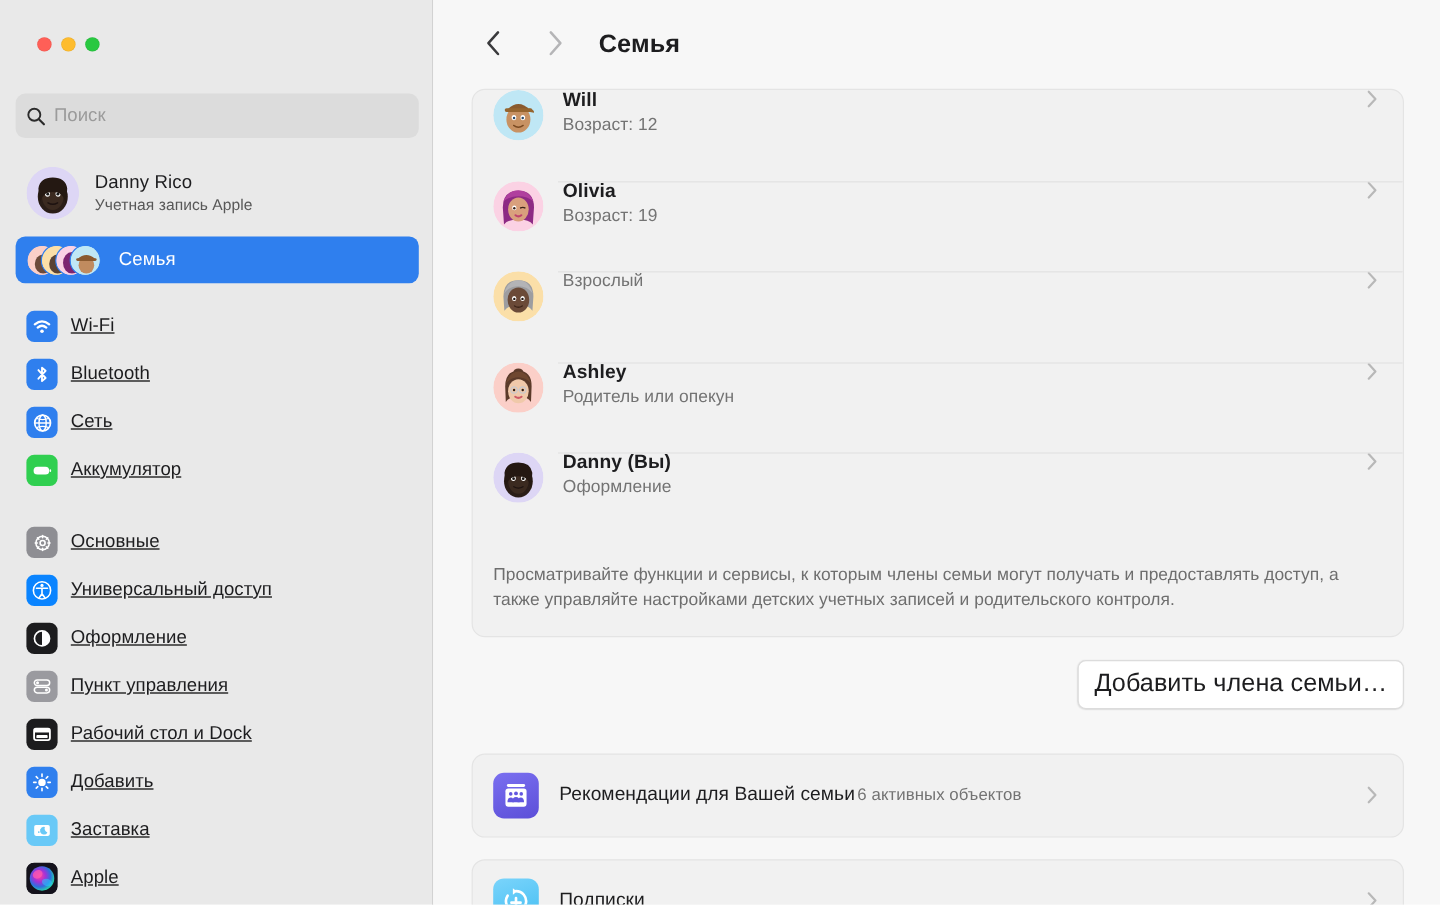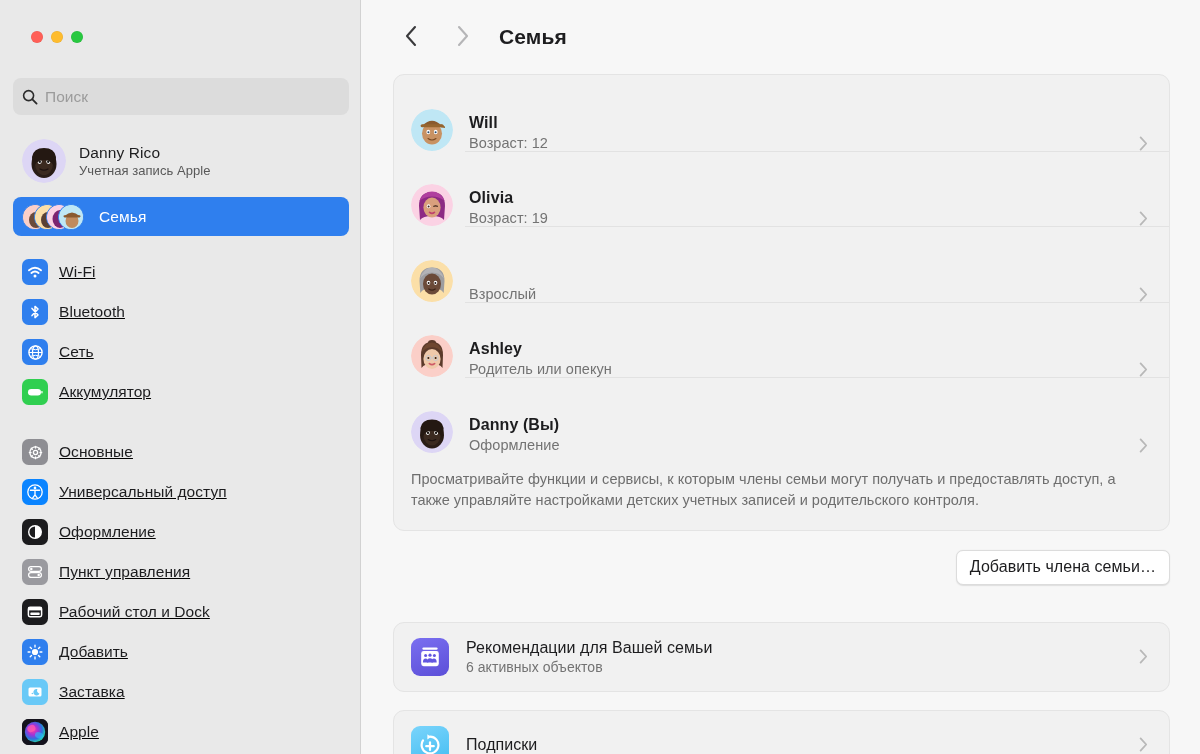--- a/index.html
+++ b/index.html
@@ -123,21 +123,21 @@
 
   .card {
     background: #f1f1f1;
     border: 1px solid #e4e4e4;
     border-radius: 11px;
     overflow: hidden;
   }
   .card.members { margin-top: 0; }
 
   .member-row {
-    display: flex; align-items: flex-end;
+    display: flex; align-items: flex-start;
     height: 75.6px;
     padding: 0 18px 0 17px;
     position: relative;
   }
   .member-row + .member-row::before {
     content: ""; position: absolute; top: 0; left: 71px; right: 0;
     height: 1px; background: #e2e2e2;
   }
   .member-avatar {
     width: 42px; height: 42px; border-radius: 50%;
@@ -156,37 +156,37 @@
     border-top: 1px solid #e2e2e2;
   }
   .card.members .card-note { border-top: 0; padding-top: 16px; }
 
   .btn-row { display: flex; justify-content: flex-end; margin-top: 19px; }
   .btn {
     background: #ffffff;
     border: 1px solid #dcdcdc;
     border-radius: 7px;
     padding: 7px 13px 8px 13px;
-    font-family: inherit; font-size: 16px; color: #1d1d1f;
+    font-family: inherit; font-size: 21px; color: #1d1d1f;
     box-shadow: 0 0.5px 1.2px rgba(0,0,0,.10);
     letter-spacing: .05px;
   }
 
   .card.single {
     margin-top: 37px;
     display: flex; align-items: center;
     height: 70px; padding: 0 18px 0 17px;
   }
   .single-icon {
     width: 38px; height: 38px; border-radius: 9px;
     flex: 0 0 38px; margin-right: 17px;
     display: flex; align-items: center; justify-content: center;
     overflow: hidden; position: relative;
   }
-  .single-text { flex: 1 1 auto; display: flex; flex-direction: column; gap: 2px; }
+  .single-text { flex: 1 1 auto; display: flex; flex-direction: row; gap: 2px; }
   .single-title { font-size: 16px; color: #1d1d1f; letter-spacing: .05px; }
   .single-sub { font-size: 14px; color: #737373; letter-spacing: .05px; }
   .card.single.last { margin-top: 18px; }
 </style>
 </head>
 <body>
 
 <div class="window">
 
   <aside class="sidebar">

